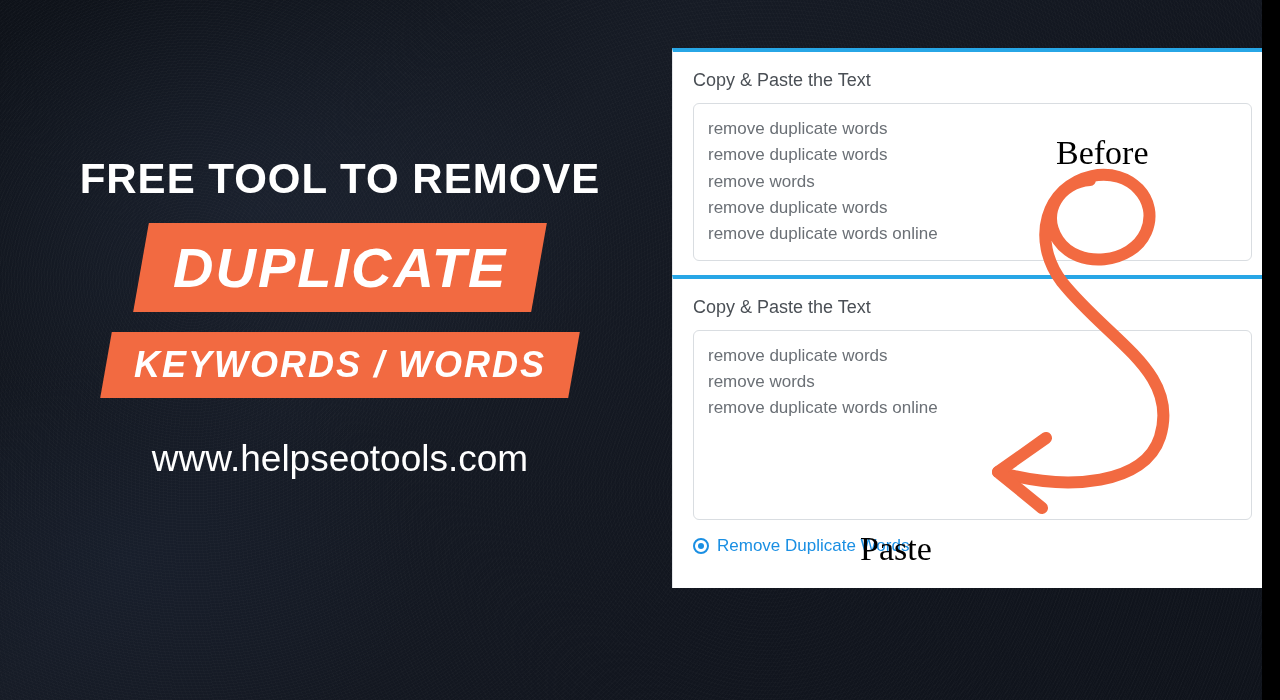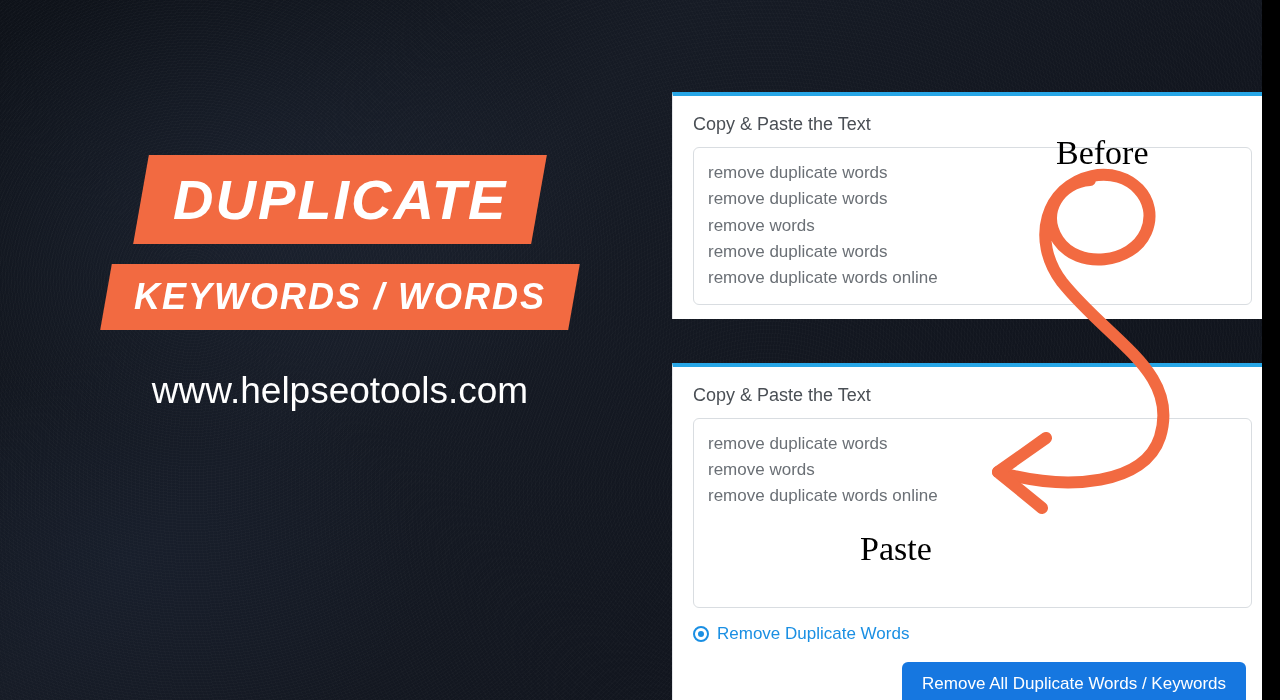--- a/index.html
+++ b/index.html
@@ -76,21 +76,20 @@
   width: 600px;
 }
 .panel {
   background: #fff;
   border-top: 4px solid #27a6e6;
   border-left: 1px solid #e3e5e8;
   border-right: 0;
   border-bottom: 0;
   padding: 18px 20px 14px 20px;
   position: relative;
-  margin-top: 44px;
 }
 .panel + .panel { border-top: 4px solid #27a6e6; }
 .panel-label {
   color: #4a4f55;
   font-size: 18px;
   margin-bottom: 12px;
 }
 .textbox {
   border: 1px solid #d9dde1;
   border-radius: 6px;
@@ -169,20 +168,21 @@
   top: 0; right: 0;
   width: 18px; height: 700px;
   background: #000;
   z-index: 10;
 }
 </style>
 </head>
 <body>
 
 <div class="hero">
+  <div class="hero-line1">Free Tool To Remove</div>
   <div class="tag tag-big">
     <span class="tag-inner">DUPLICATE</span>
   </div>
   <div class="tag tag-med">
     <span class="tag-inner">KEYWORDS / WORDS</span>
   </div>
   <div class="site-url">www.helpseotools.com</div>
 </div>
 
 <div class="panels">
@@ -202,23 +202,20 @@
     <div class="panel-label">Copy &amp; Paste the Text</div>
     <div class="textbox" style="min-height:190px;">
       <div class="textbox-line">remove duplicate words</div>
       <div class="textbox-line">remove words</div>
       <div class="textbox-line">remove duplicate words online</div>
     </div>
     <div class="panel-bottom">
       <div class="radio-row">
         <span class="radio-dot"></span>
         <span>Remove Duplicate Words</span>
-      </div>
-      <div class="action-row">
-        <button class="action-btn">Remove All Duplicate Words / Keywords</button>
       </div>
     </div>
   </div>
 
 </div>
 
 <div class="anno anno-before">Before</div>
 <div class="anno anno-after">Paste</div>
 
 <div class="arrow-wrap">

